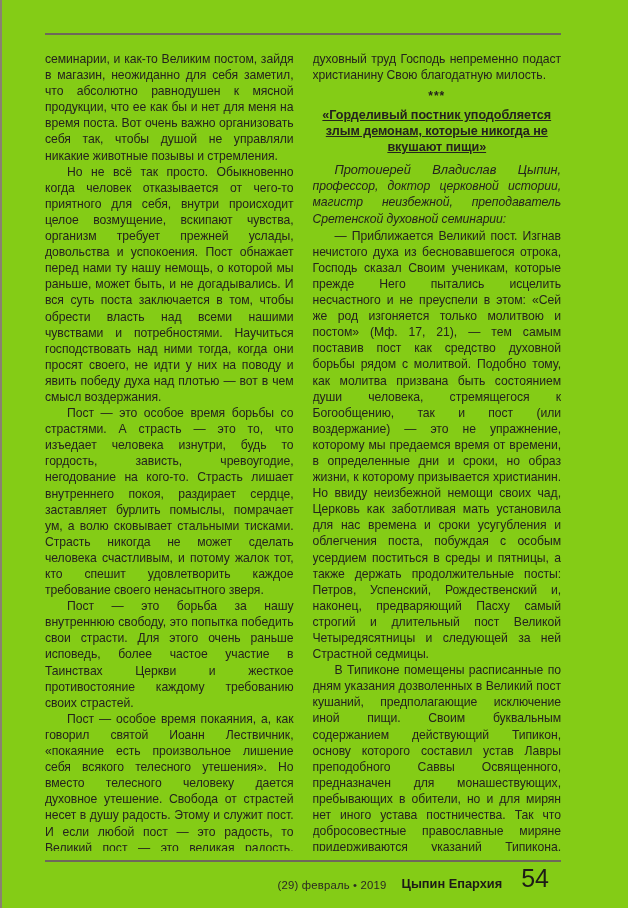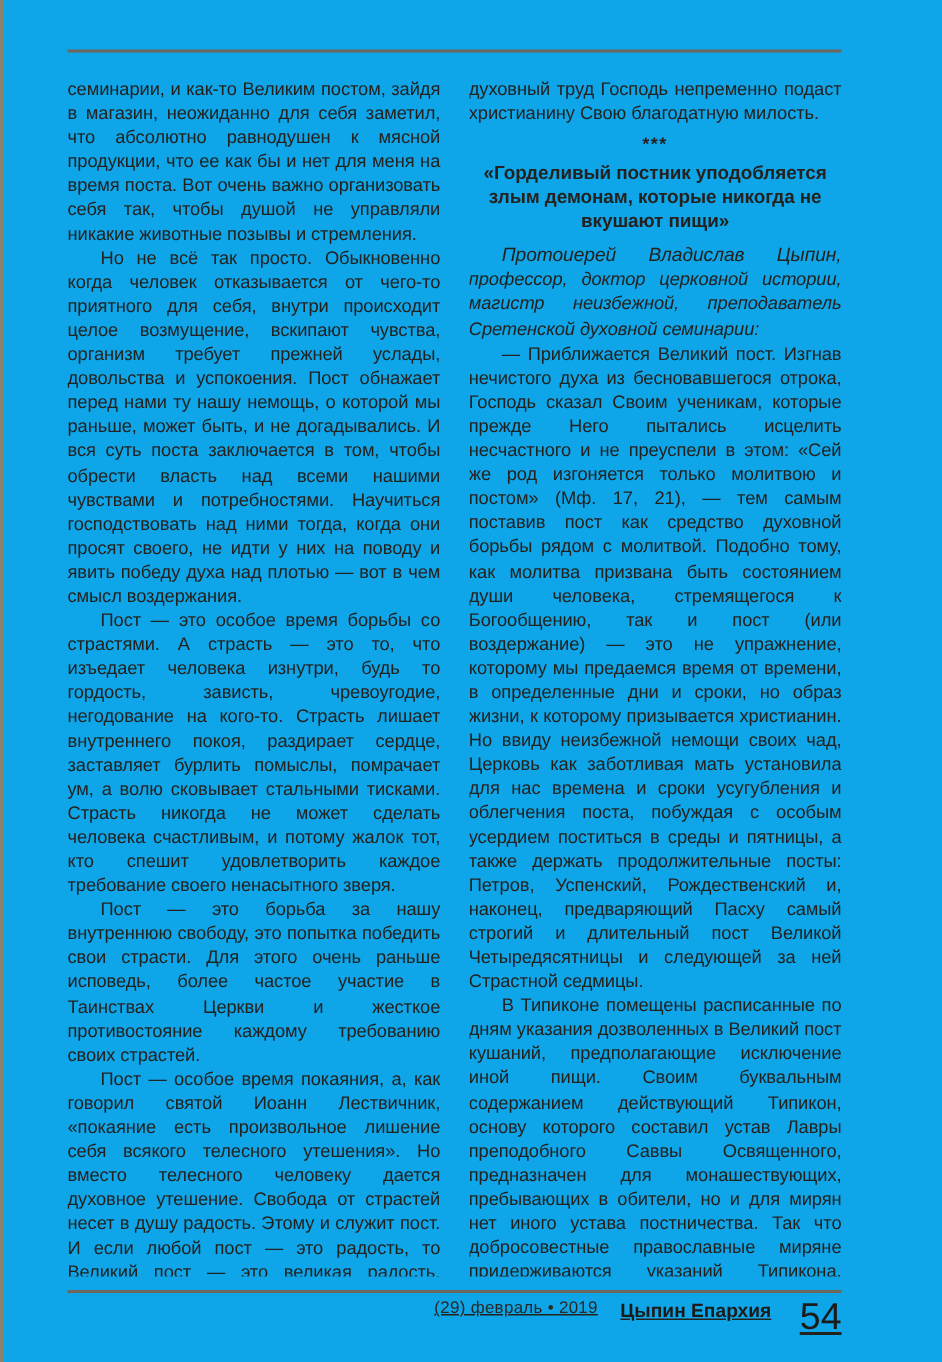--- a/index.html
+++ b/index.html
@@ -5,21 +5,21 @@
   * { margin: 0; padding: 0; box-sizing: border-box; }
   html, body { width: 628px; height: 908px; }
   body {
     font-family: "Liberation Sans", "DejaVu Sans", sans-serif;
     background: #e9e2cd;
   }
   .page {
     position: relative;
     width: 628px;
     height: 908px;
-    background: #0ea5e9;
+    background: #84cc16;
     overflow: hidden;
     color: #24221e;
   }
   .scan-edge {
     position: absolute;
     left: 0; top: 0;
     width: 2px; height: 908px;
     background: #8a8270;
   }
   .rule {
@@ -64,40 +64,40 @@
     letter-spacing: 1px;
     margin: 5px 0 3px 0;
   }
   .quote-head {
     text-align: center;
     text-indent: 0 !important;
     font-weight: bold;
     font-size: 12.6px;
     line-height: 16px;
     margin-bottom: 7px;
+    text-decoration: underline;
   }
   .byline {
     font-style: italic;
     margin-bottom: 1px;
   }
   .byline .byline-name {
     font-weight: normal;
     font-size: 12.8px;
   }
 
   .footer {
     position: absolute;
-    left: 45px;
+    left: 33px;
     top: 866px;
     width: 516px;
     display: flex;
     justify-content: flex-end;
-    align-items: flex-start;
+    align-items: flex-end;
     gap: 15px;
-    text-decoration: underline;
   }
   .footer .issue-date {
     font-size: 11.3px;
     color: #2a2823;
     letter-spacing: 0.2px;
   }
   .footer .publication {
     font-weight: bold;
     font-size: 12.8px;
     color: #1d1b17;

